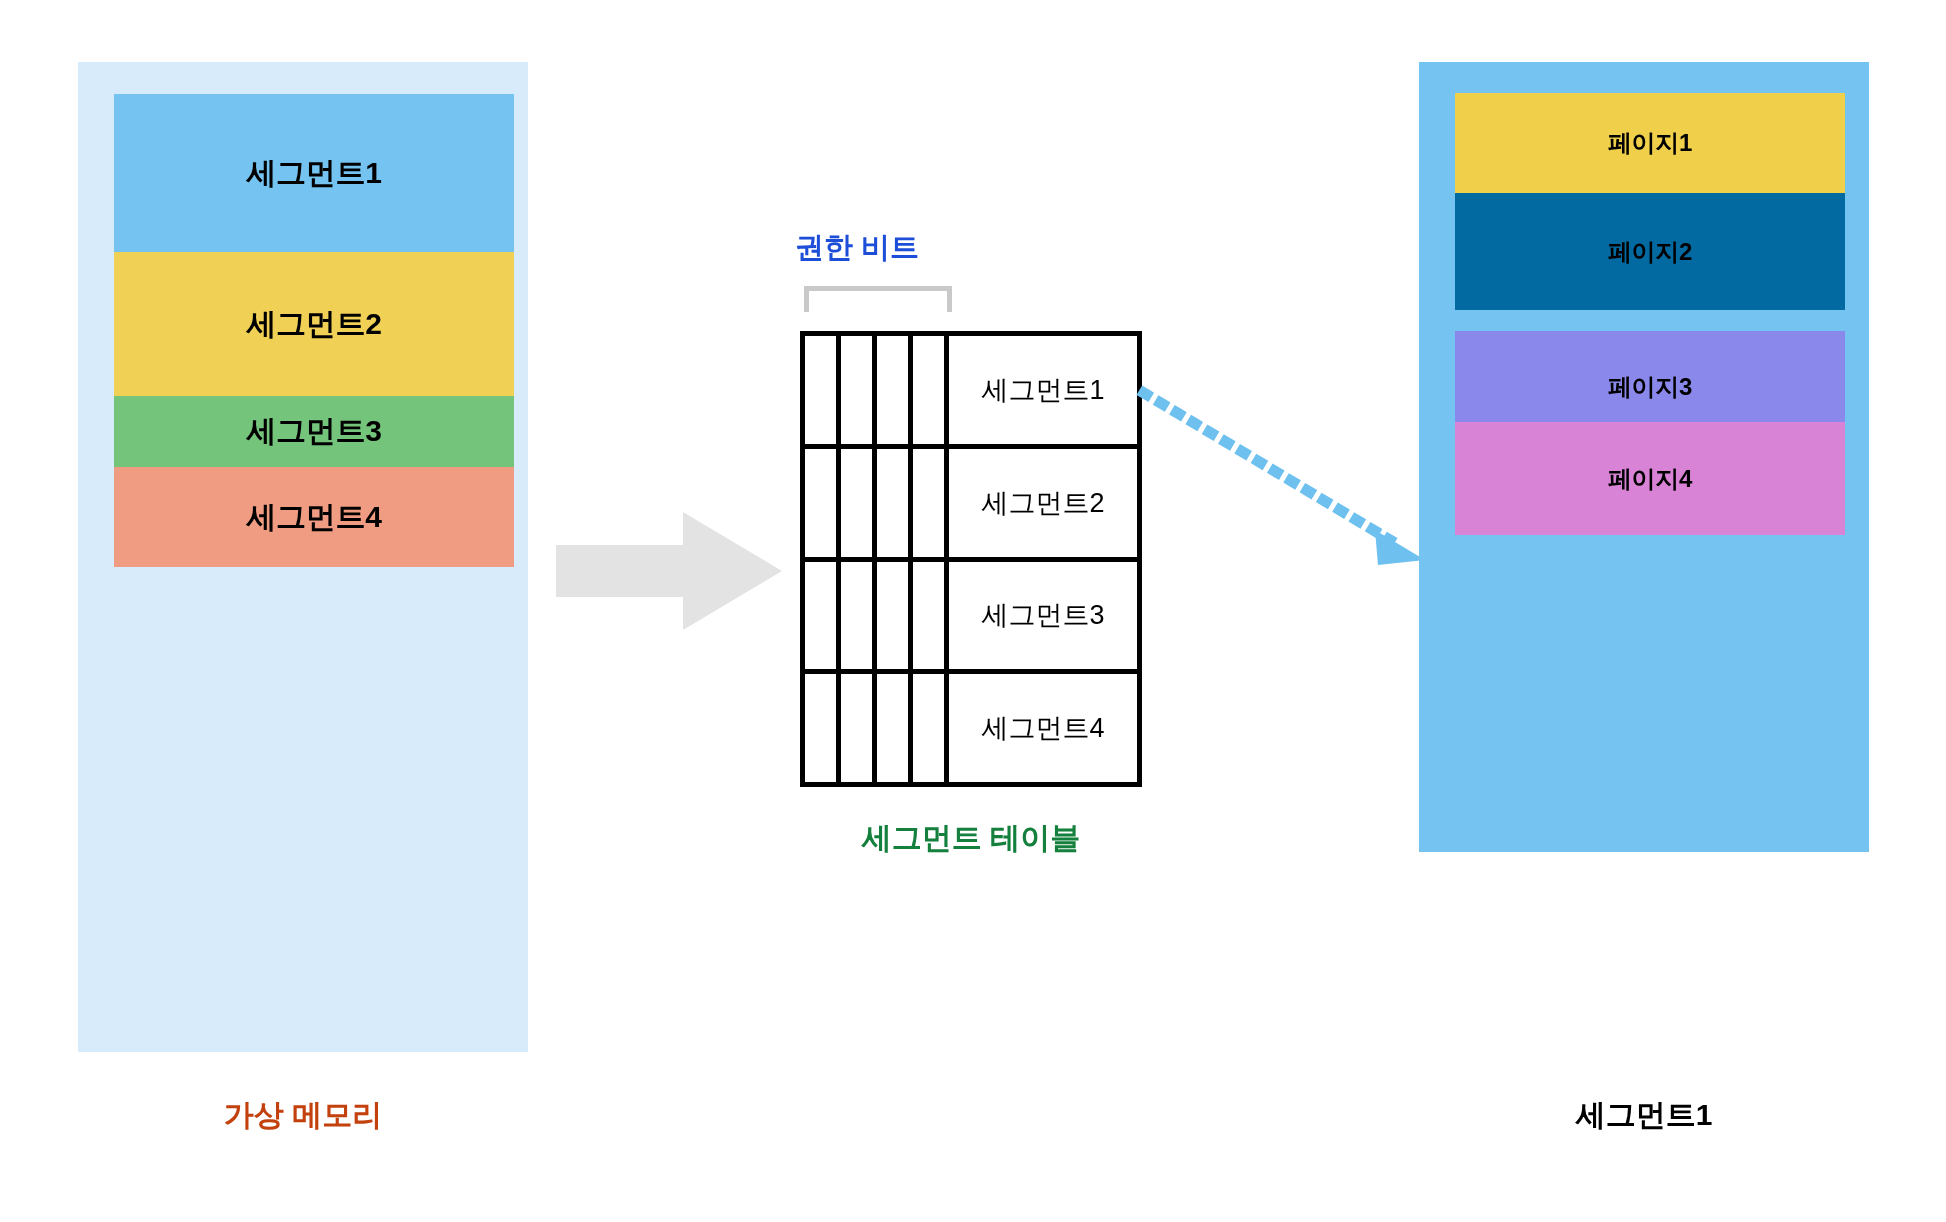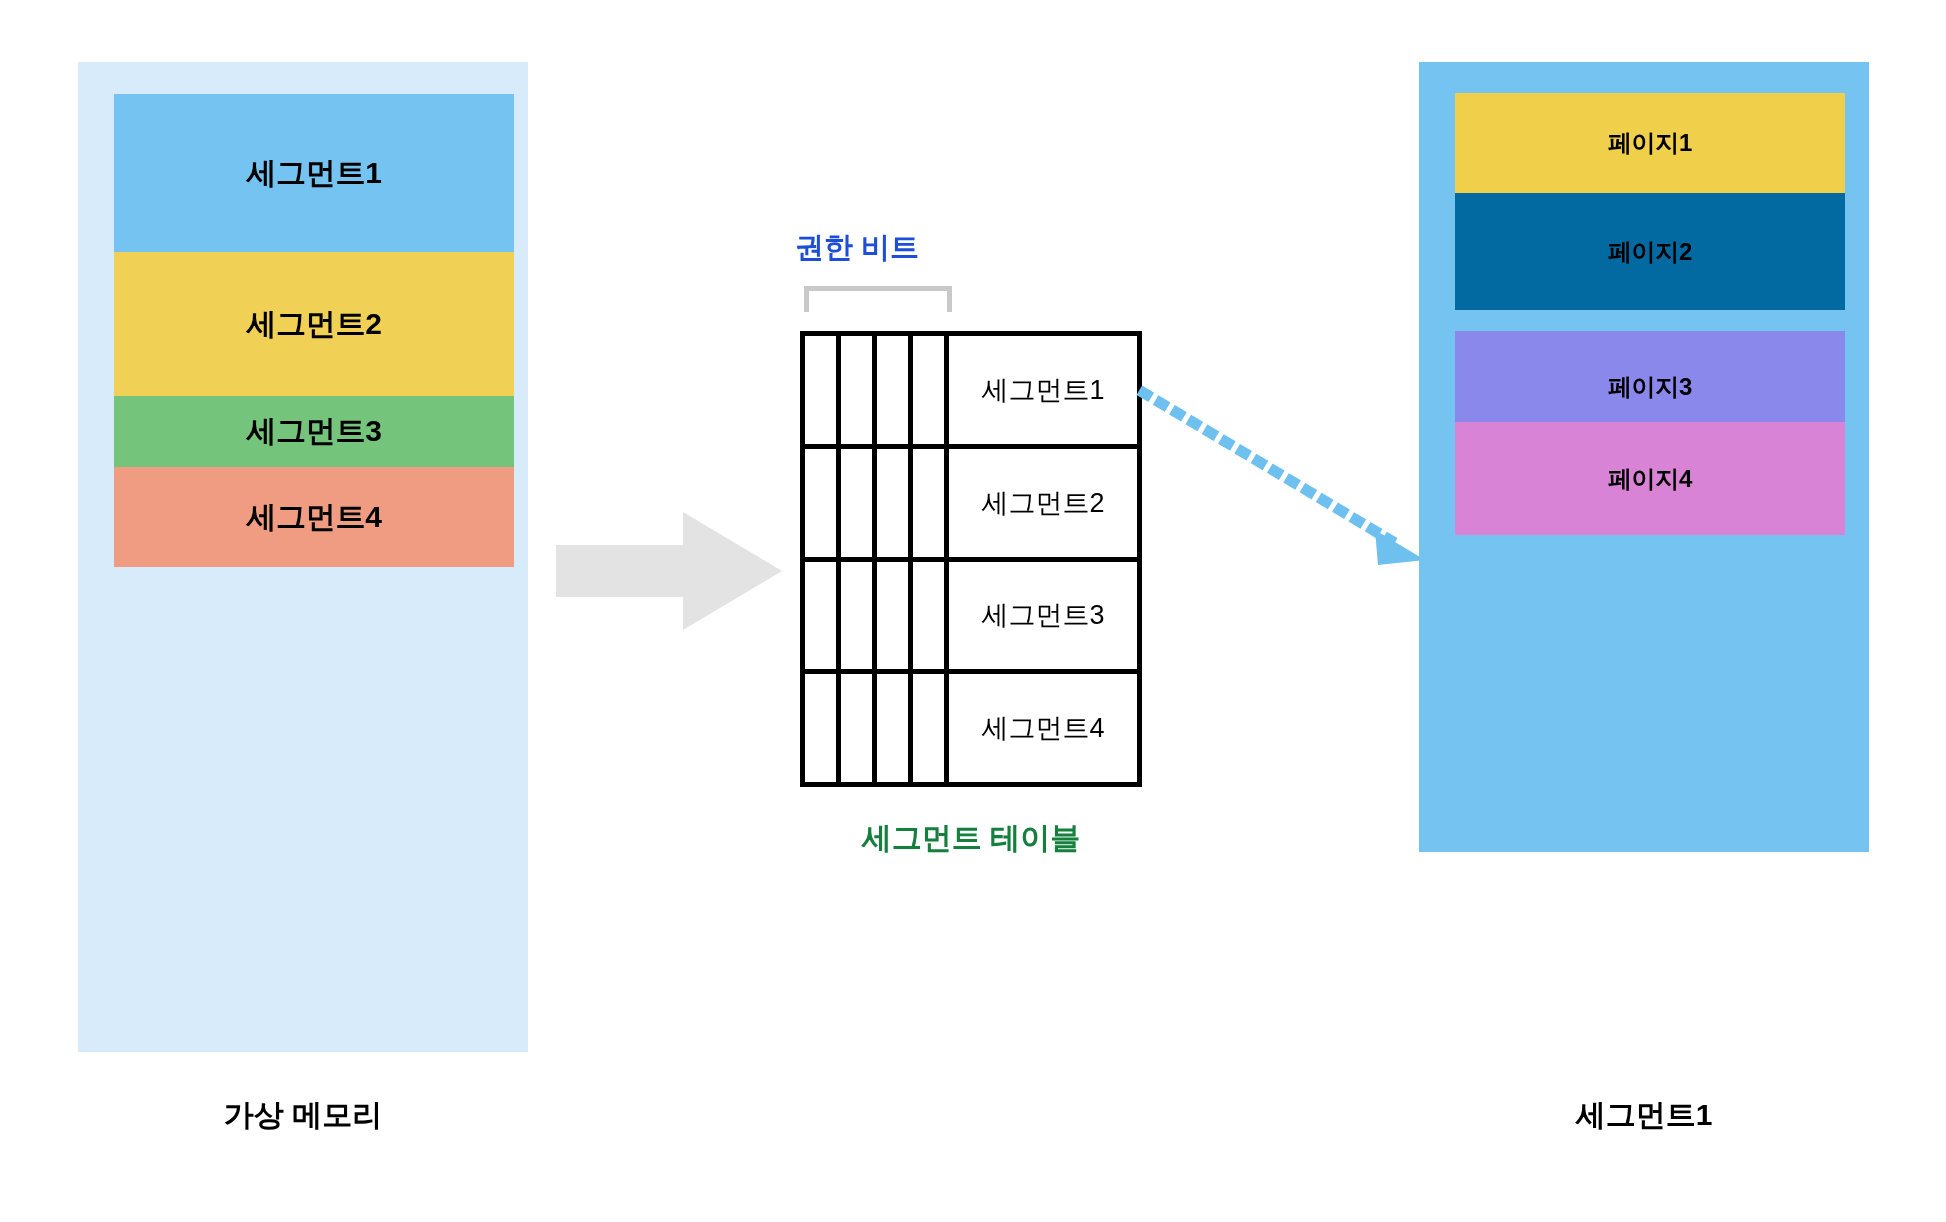--- a/index.html
+++ b/index.html
@@ -45,21 +45,21 @@
   #vm-seg-3 { top: 405px; height: 100px; background: #ef9c82; }
 
   #vm-caption {
     position: absolute;
     left: 78px;
     top: 1095px;
     width: 450px;
     text-align: center;
     font-size: 30px;
     font-weight: 700;
-    color: #000000;
+    color: #c2410c;
   }
 
   
   #flow-arrow {
     position: absolute;
     left: 556px;
     top: 512px;
     width: 226px;
     height: 118px;
   }

